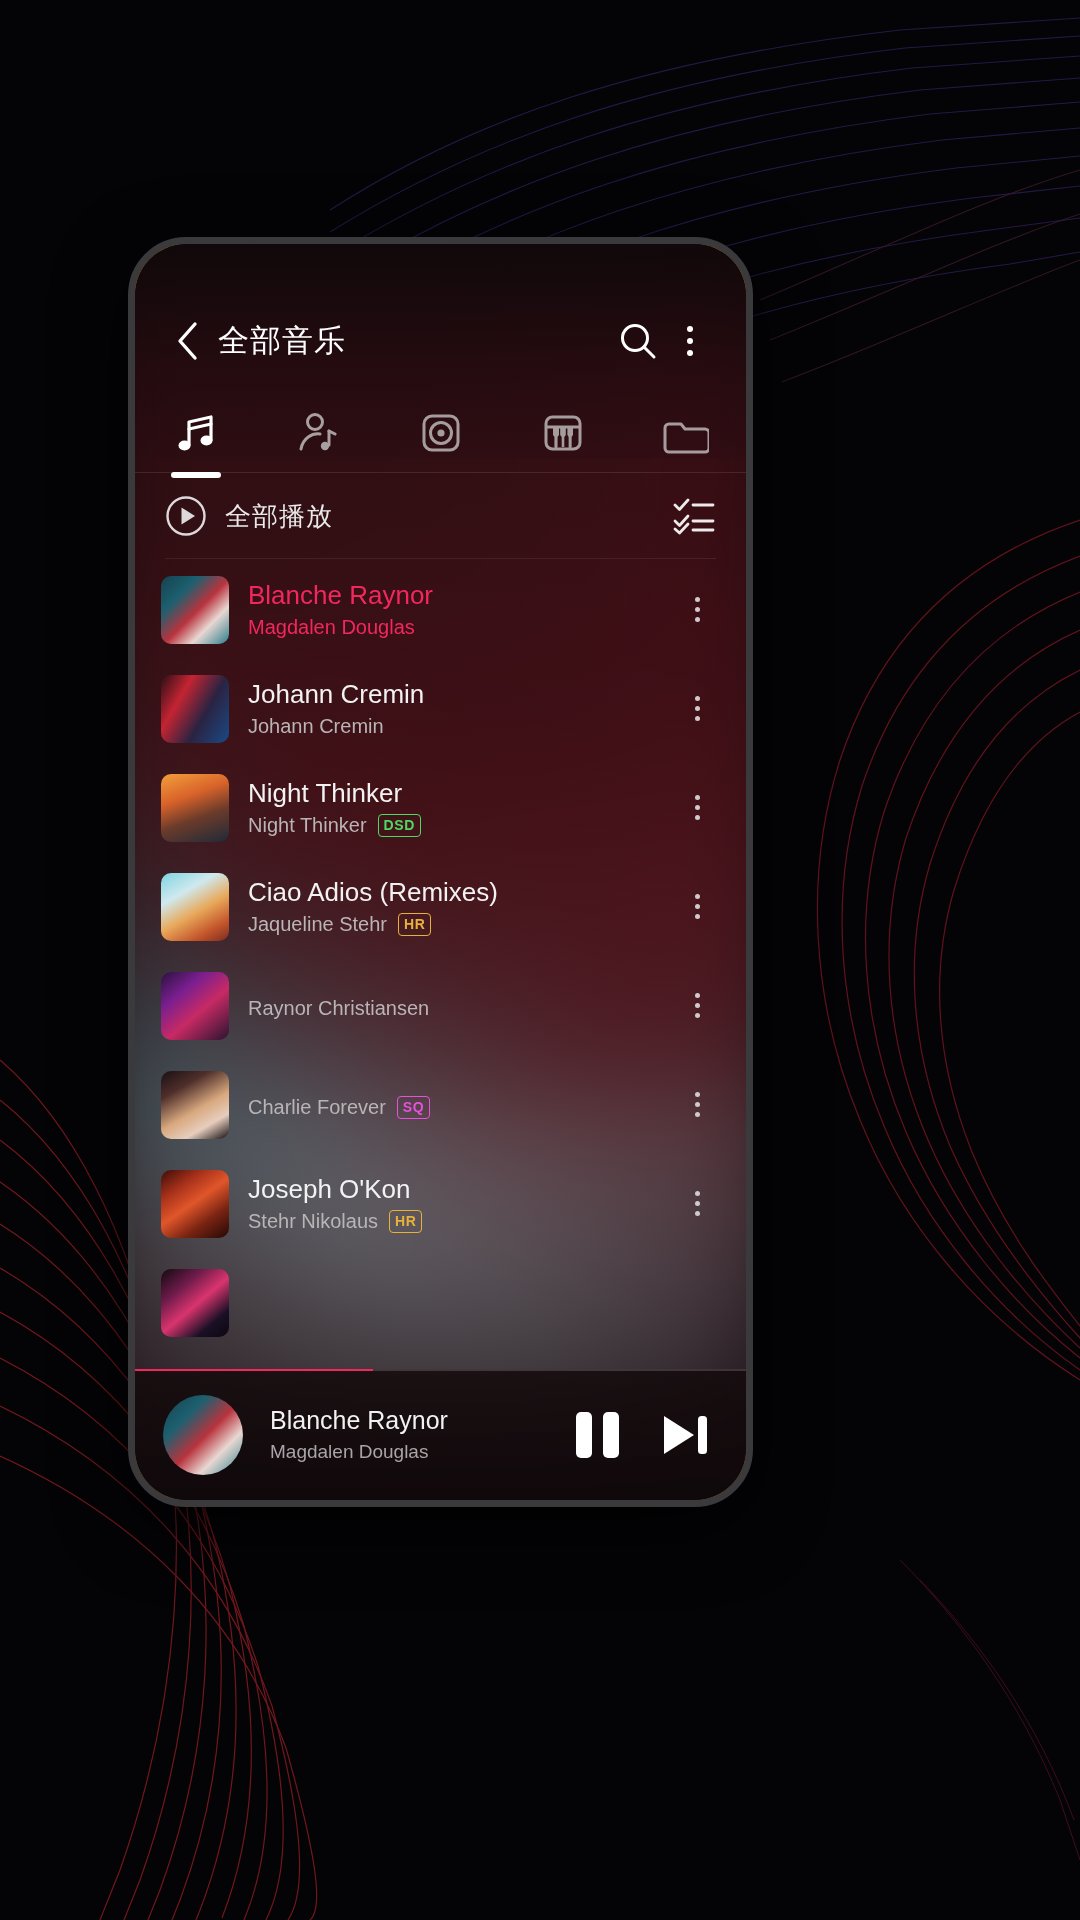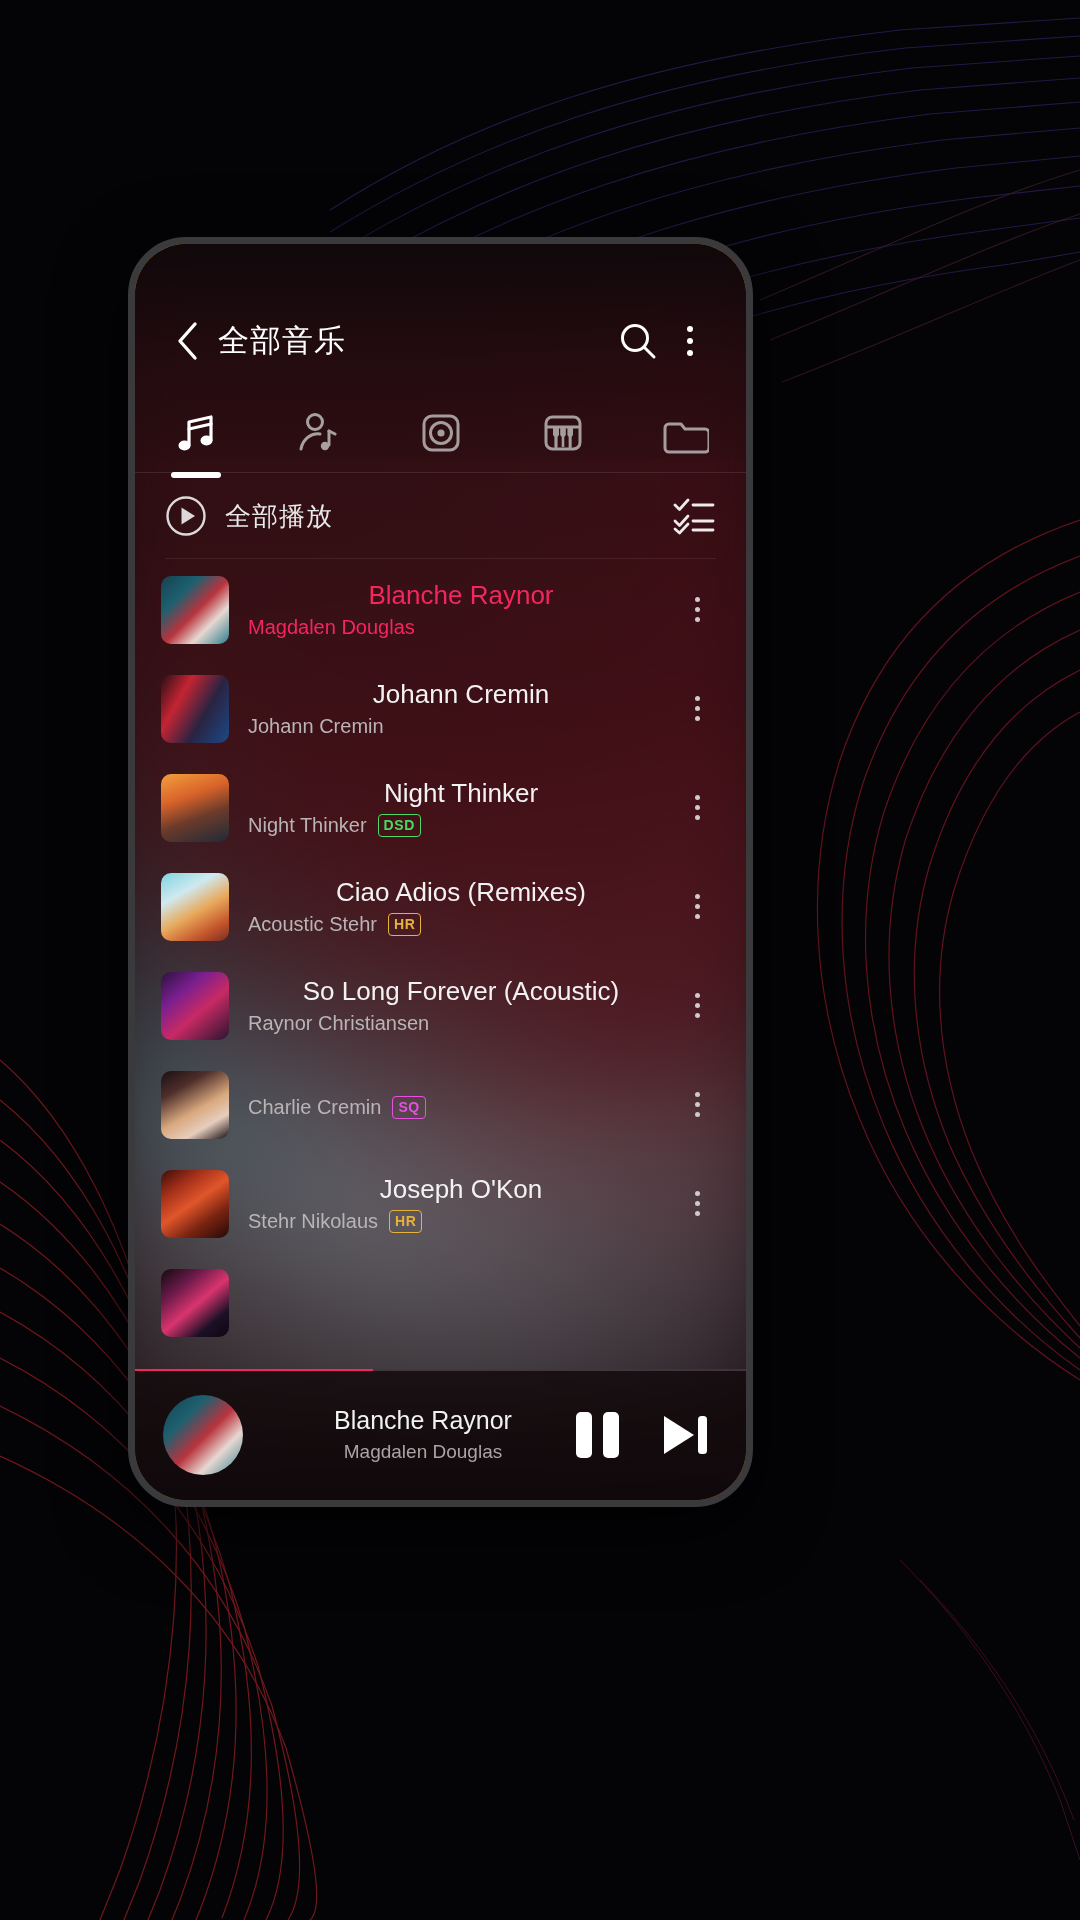--- a/index.html
+++ b/index.html
@@ -15,21 +15,20 @@
 
   
   #phone {
     position:absolute; left:128px; top:237px;
     width:625px; height:1270px;
     border-radius:58px;
     border:7px solid #3a3a3c;
     background:#a16207;
     overflow:hidden;
     box-shadow:0 20px 70px rgba(0,0,0,.85);
-    text-align:center;
   }
   #screen { position:absolute; inset:0; border-radius:51px; overflow:hidden; background:#14090c; }
 
   
   .bg-blur { position:absolute; inset:-40px; filter:blur(46px); opacity:1; }
   .bg-b1 { background:
       radial-gradient(circle at 12% 6%, #3a1116 0 20%, transparent 55%),
       radial-gradient(circle at 78% 10%, #4a1018 0 26%, transparent 60%),
       radial-gradient(circle at 50% 30%, #6d1b24 0 22%, transparent 58%),
       radial-gradient(circle at 10% 40%, #2c5760 0 18%, transparent 52%),
@@ -307,55 +306,54 @@
           </span>
       </div>
 
       <div class="row">
         <div class="art">
             <div class="ph a5"></div>
           </div>
         <div class="meta">
           <div class="song">Ciao Adios (Remixes)</div>
           <div class="sub">
-            <span>Acoustic Stehr</span>
+            <span>Jaqueline Stehr</span>
             <span class="badge" style="color:#e8b13a">HR</span>
           </div>
         </div>
         <span class="row-kebab">
             <i></i>
             <i></i>
             <i></i>
           </span>
       </div>
 
       <div class="row">
         <div class="art">
             <div class="ph a6"></div>
           </div>
         <div class="meta">
-          <div class="song">So Long Forever (Acoustic)</div>
           <div class="sub">
             <span>Raynor Christiansen</span>
           </div>
         </div>
         <span class="row-kebab">
             <i></i>
             <i></i>
             <i></i>
           </span>
       </div>
 
       <div class="row">
         <div class="art">
             <div class="ph a7"></div>
           </div>
         <div class="meta">
           <div class="sub">
-            <span>Charlie Cremin</span>
+            <span>Charlie Forever</span>
             <span class="badge" style="color:#e94fe0">SQ</span>
           </div>
         </div>
         <span class="row-kebab">
             <i></i>
             <i></i>
             <i></i>
           </span>
       </div>
 

